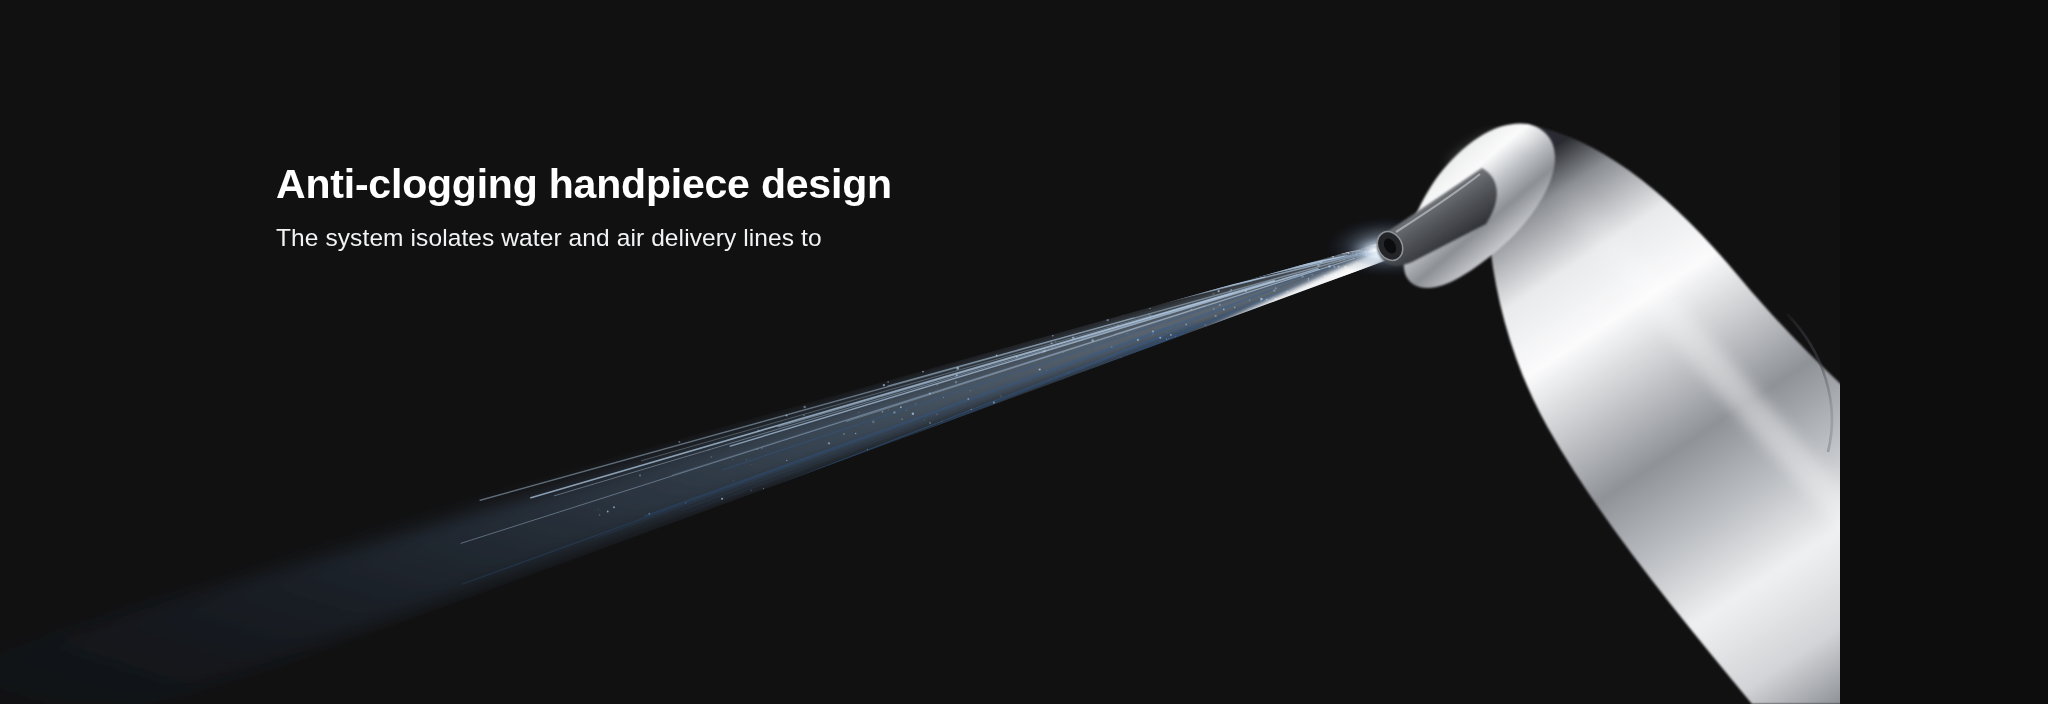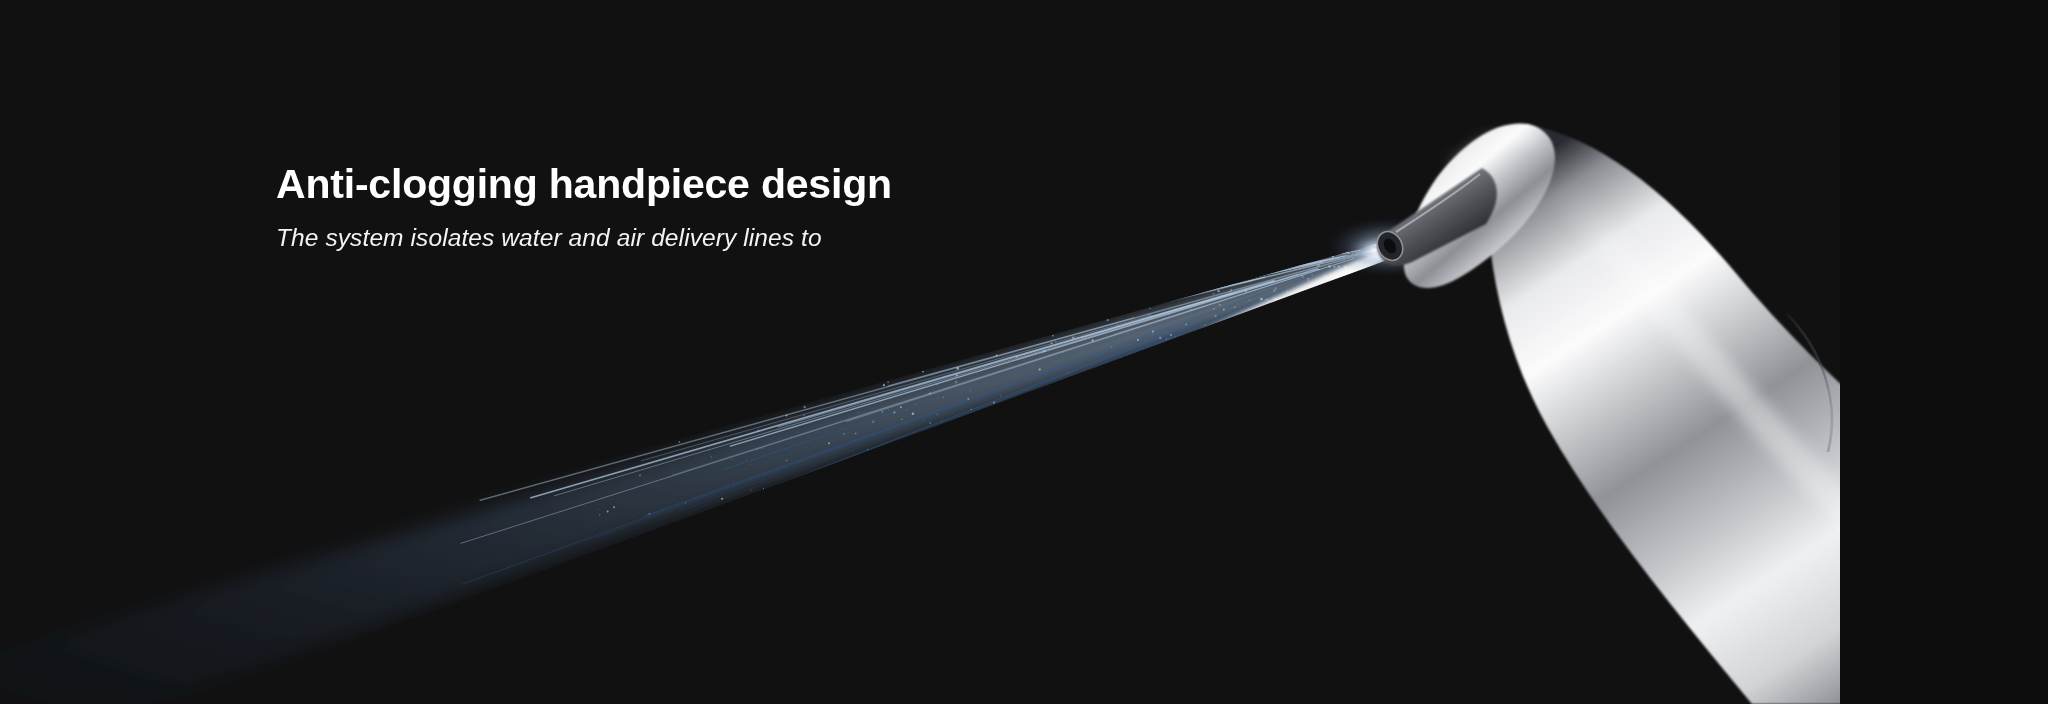--- a/index.html
+++ b/index.html
@@ -34,21 +34,21 @@
     white-space: nowrap;
   }
   #subcopy {
     margin: 14px 0 0 0;
     font-size: 24.5px;
     line-height: 1.33;
     font-weight: 400;
     color: #f2f3f4;
     letter-spacing: 0.1px;
   }
-  .subline { display: block; white-space: nowrap; font-style: italic; }
+  .subline { display: block; white-space: nowrap; }
 
   
   #spray {
     position: absolute;
     left: 0;
     top: 0;
     width: 2048px;
     height: 704px;
     z-index: 20;
     pointer-events: none;

